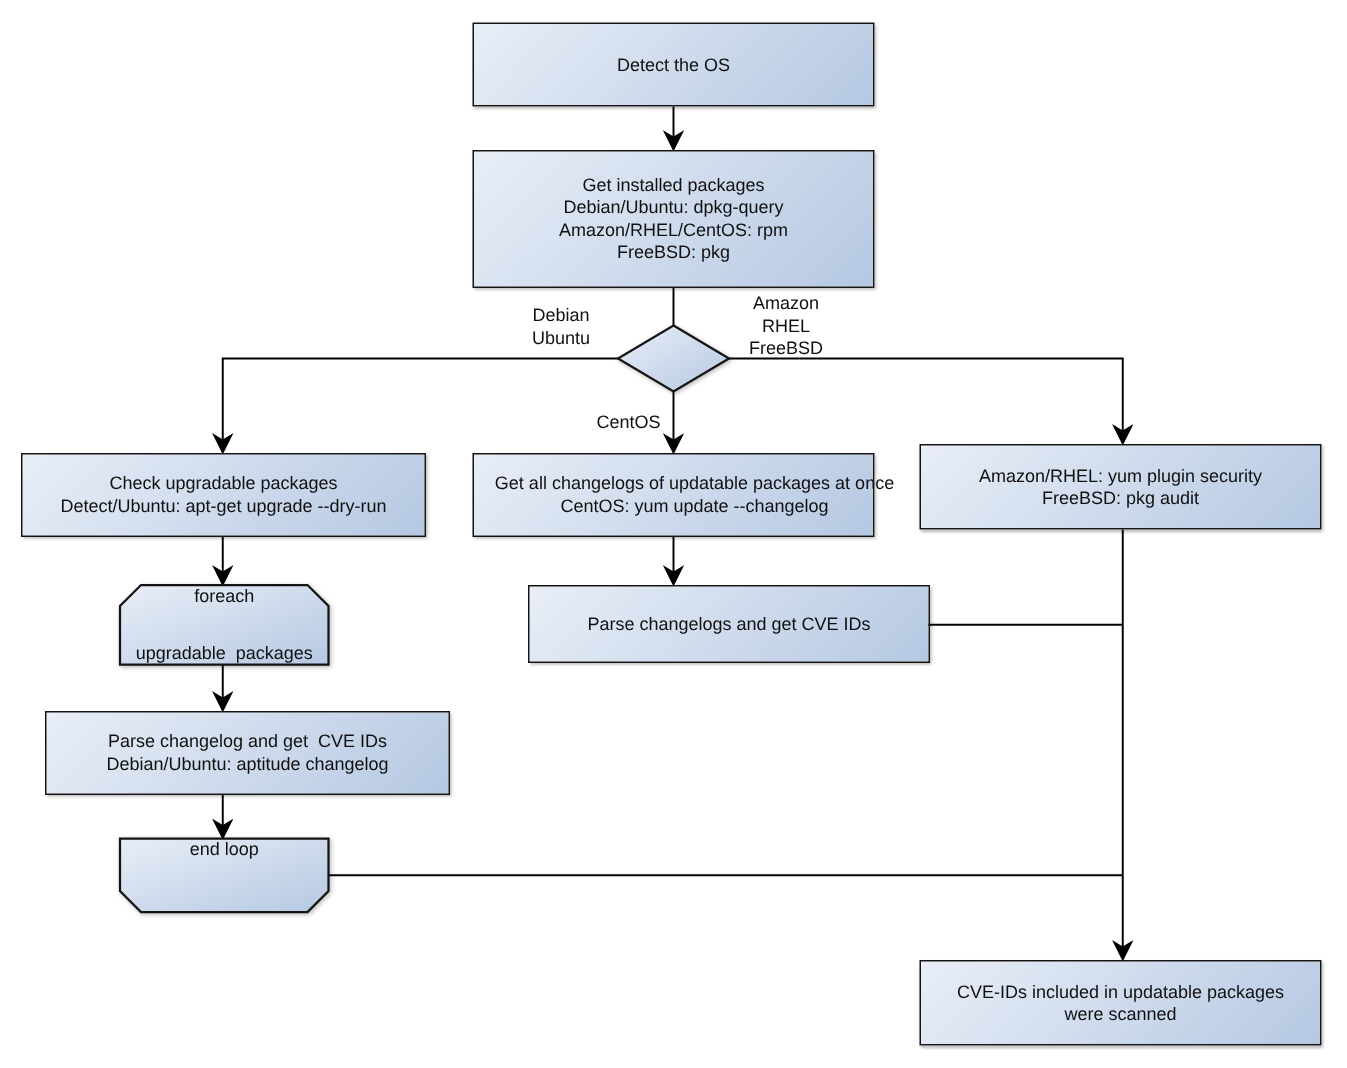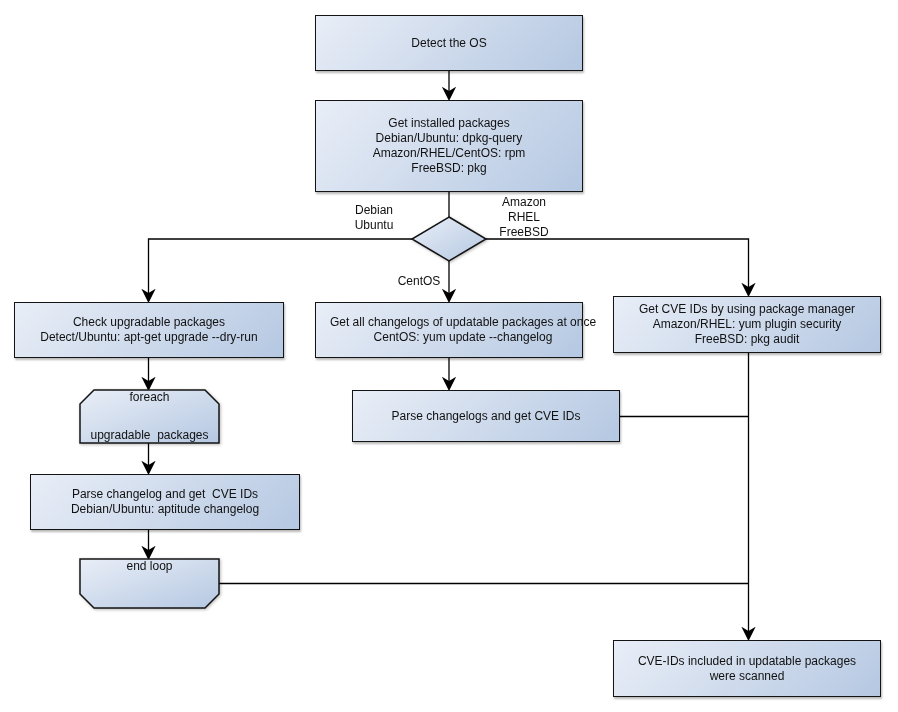--- a/index.html
+++ b/index.html
@@ -86,21 +86,20 @@
   <div class="node nowrap" style="left:315px;top:302px;width:268px;height:56px;padding-left:28px;">
     <span class="tline">Get all changelogs of updatable packages at once</span>
     <span class="tline">CentOS: yum update --changelog</span>
   </div>
 
   <div class="node" style="left:315px;top:390px;width:268px;height:52px;margin-left:37px;">
     <span class="tline">Parse changelogs and get CVE IDs</span>
   </div>
 
   <div class="node" style="left:613px;top:296px;width:268px;height:57px;">
-    <span class="tline">Get CVE IDs by using package manager</span>
     <span class="tline">Amazon/RHEL: yum plugin security</span>
     <span class="tline">FreeBSD: pkg audit</span>
   </div>
 
   <div class="node" style="left:613px;top:640px;width:268px;height:57px;">
     <span class="tline">CVE-IDs included in updatable packages</span>
     <span class="tline">were scanned</span>
   </div>
 
   <div class="node-text" style="left:80px;top:390px;width:139px;height:53px;">

